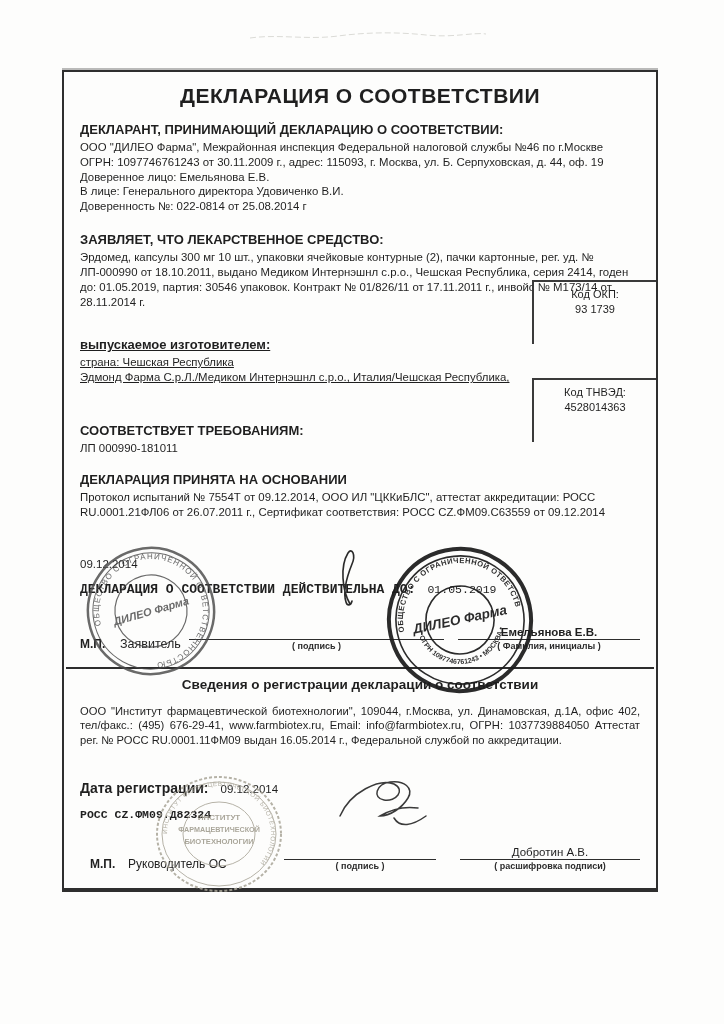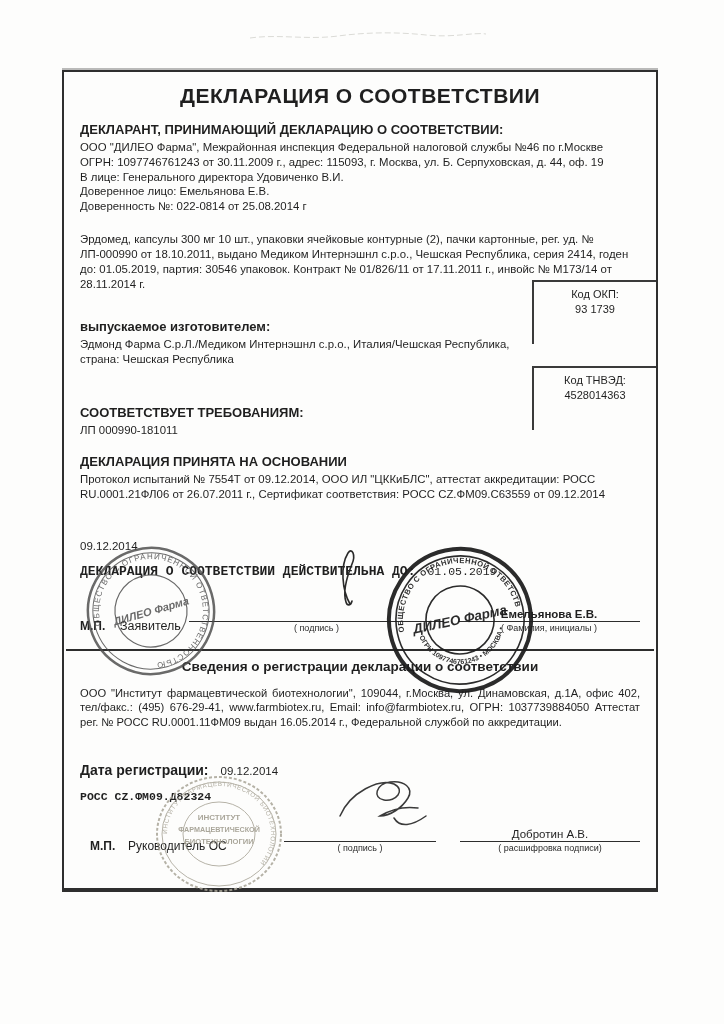--- a/index.html
+++ b/index.html
@@ -11,37 +11,37 @@
     position:absolute;left:62px;top:70px;width:596px;height:822px;
     border:2px solid #2e2e2e;border-bottom-width:4px;box-sizing:border-box;
     box-shadow:0 -2px 0 0 rgba(60,60,60,.35);
   }
   .content{position:relative;height:100%;padding:10px 16px 15px 16px;box-sizing:border-box;}
   .doc-title{margin:2px 0 10px;text-align:center;font-size:21px;font-weight:bold;letter-spacing:.5px;}
   .sec{margin-top:14px;}
   .sec-h{font-weight:bold;font-size:13px;margin-bottom:3px;}
   .body-text{font-size:11.4px;line-height:1.3;}
   .narrow{max-width:440px;}
-  .mt18{margin-top:18px;} .mt28{margin-top:28px;} .mt16{margin-top:16px;} .mt34{margin-top:38px;} .mt12{margin-top:12px;font-family:Liberation Mono, monospace;}
+  .mt18{margin-top:18px;} .mt28{margin-top:28px;text-decoration:underline;} .mt16{margin-top:16px;} .mt34{margin-top:38px;} .mt12{margin-top:12px;font-family:Liberation Mono, monospace;}
   .inline-row{display:flex;align-items:baseline;gap:12px;}
   .inline-row .sec-h{margin-bottom:0;}
   .inline-val{font-size:11.5px;}
   .code-box{
     position:absolute;right:0;width:124px;height:64px;box-sizing:border-box;
     border-top:2px solid #3a3a3a;border-left:2px solid #3a3a3a;
     padding-top:5px;text-align:center;font-size:11px;line-height:1.35;
   }
   .code-box.okp{top:208px;}
-  .code-box.tnved{top:294px;}
+  .code-box.tnved{top:306px;}
   .sig-row{display:flex;align-items:flex-end;margin-top:26px;font-size:12px;}
   .sig-row .mp{width:40px;font-weight:bold;}
   .sig-row .role{font-size:12.5px;}
   .sig-mid{margin-left:auto;width:255px;text-align:center;}
   .sig-mid .line{border-bottom:1.5px solid #2d2d2d;height:16px;}
-  .cap{font-size:9px;color:#2b2b2b;margin-top:1px;}
+  .cap{font-size:9px;color:#2b2b2b;margin-top:1px;font-weight:bold;}
   .sig-right{margin-left:14px;width:182px;text-align:center;}
   .sig-right .name{font-size:11.5px;border-bottom:1.5px solid #2d2d2d;padding-bottom:1px;font-weight:bold;}
   .rule{border:none;border-top:2px solid #2d2d2d;margin:16px -14px 0 -14px;}
   .reg-heading{margin-top:8px;text-align:center;font-weight:bold;font-size:13.5px;}
   .reg-body{margin-top:12px;font-size:11.2px;line-height:1.32;text-align:justify;}
   .big-label{font-size:14px;font-weight:bold;}
   .mt24{margin-top:32px;}
   .sig-row2{display:flex;align-items:flex-end;margin-top:24px;font-size:12px;padding-left:10px;}
   .sig-row2 .mp{width:38px;font-weight:bold;}
   .sig-row2 .role{width:128px;font-size:12px;}
@@ -68,33 +68,34 @@
   </svg>
 
   <div class="doc-border">
     <div class="content">
 
       <div class="doc-title">ДЕКЛАРАЦИЯ О СООТВЕТСТВИИ</div>
 
       <div class="sec">
         <div class="sec-h">ДЕКЛАРАНТ, ПРИНИМАЮЩИЙ ДЕКЛАРАЦИЮ О СООТВЕТСТВИИ:</div>
         <div class="body-text">ООО "ДИЛЕО Фарма", Межрайонная инспекция Федеральной налоговой службы №46 по г.Москве ОГРН: 1097746761243 от 30.11.2009 г., адрес: 115093, г. Москва, ул. Б. Серпуховская, д. 44, оф. 19</div>
+        <div class="body-text">Доверенное лицо: Емельянова Е.В.</div>
         <div class="body-text">В лице: Генерального директора Удовиченко В.И.</div>
-        <div class="body-text">Доверенное лицо: Емельянова Е.В.</div>
         <div class="body-text">Доверенность №: 022-0814 от 25.08.2014 г</div>
       </div>
 
       <div class="sec mt18">
+        <div class="sec-h">ЗАЯВЛЯЕТ, ЧТО ЛЕКАРСТВЕННОЕ СРЕДСТВО:</div>
         <div class="body-text">Эрдомед, капсулы 300 мг 10 шт., упаковки ячейковые контурные (2), пачки картонные, рег. уд. № ЛП-000990 от 18.10.2011, выдано Медиком Интернэшнл с.р.о., Чешская Республика, серия 2414, годен до: 01.05.2019, партия: 30546 упаковок. Контракт № 01/826/11 от 17.11.2011 г., инвойс № М173/14 от 28.11.2014 г.</div>
       </div>
 
       <div class="sec mt28">
         <div class="sec-h">выпускаемое изготовителем:</div>
+        <div class="body-text narrow">страна: Чешская Республика</div>
         <div class="body-text narrow">Эдмонд Фарма С.р.Л./Медиком Интернэшнл с.р.о., Италия/Чешская Республика,</div>
-        <div class="body-text narrow">страна: Чешская Республика</div>
       </div>
 
       <div class="sec mt34">
         <div class="sec-h">СООТВЕТСТВУЕТ ТРЕБОВАНИЯМ:</div>
         <div class="body-text narrow">ЛП 000990-181011</div>
       </div>
 
       <div class="sec mt16">
         <div class="sec-h">ДЕКЛАРАЦИЯ ПРИНЯТА НА ОСНОВАНИИ</div>
         <div class="body-text">Протокол испытаний № 7554Т от 09.12.2014, ООО ИЛ "ЦККиБЛС", аттестат аккредитации: РОСС RU.0001.21ФЛ06 от 26.07.2011 г., Сертификат соответствия: РОСС CZ.ФМ09.С63559 от 09.12.2014</div>

